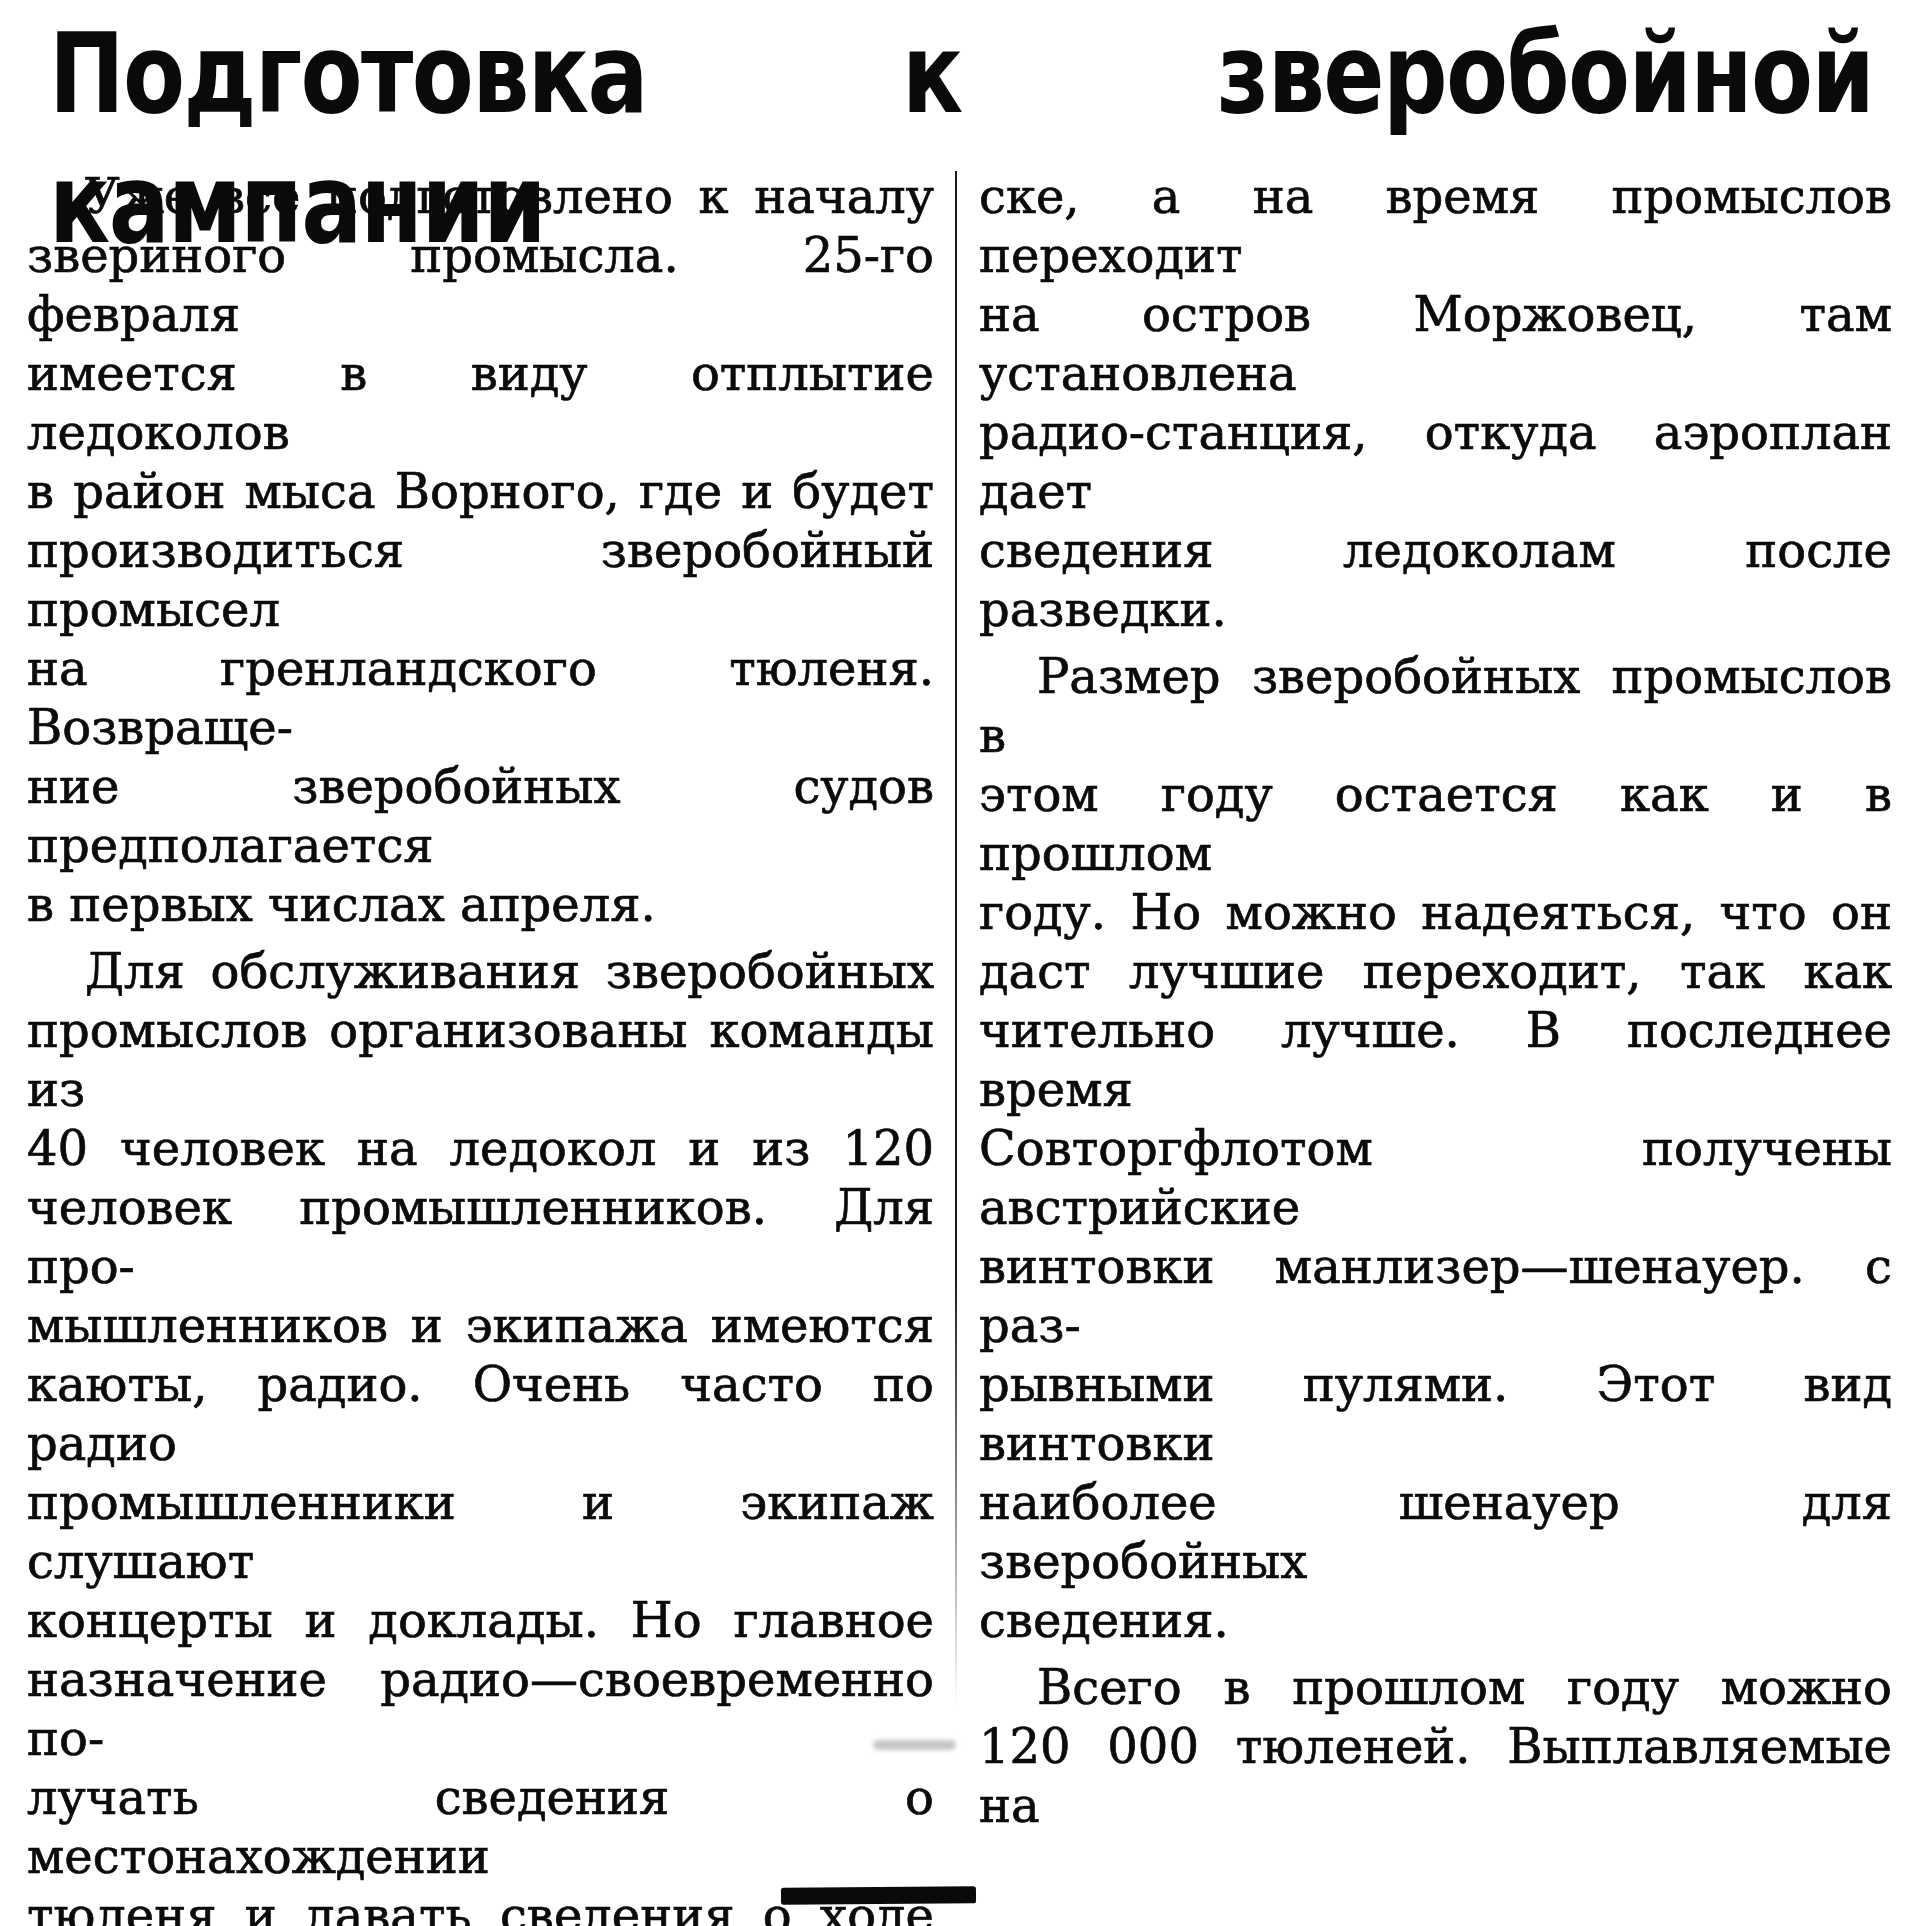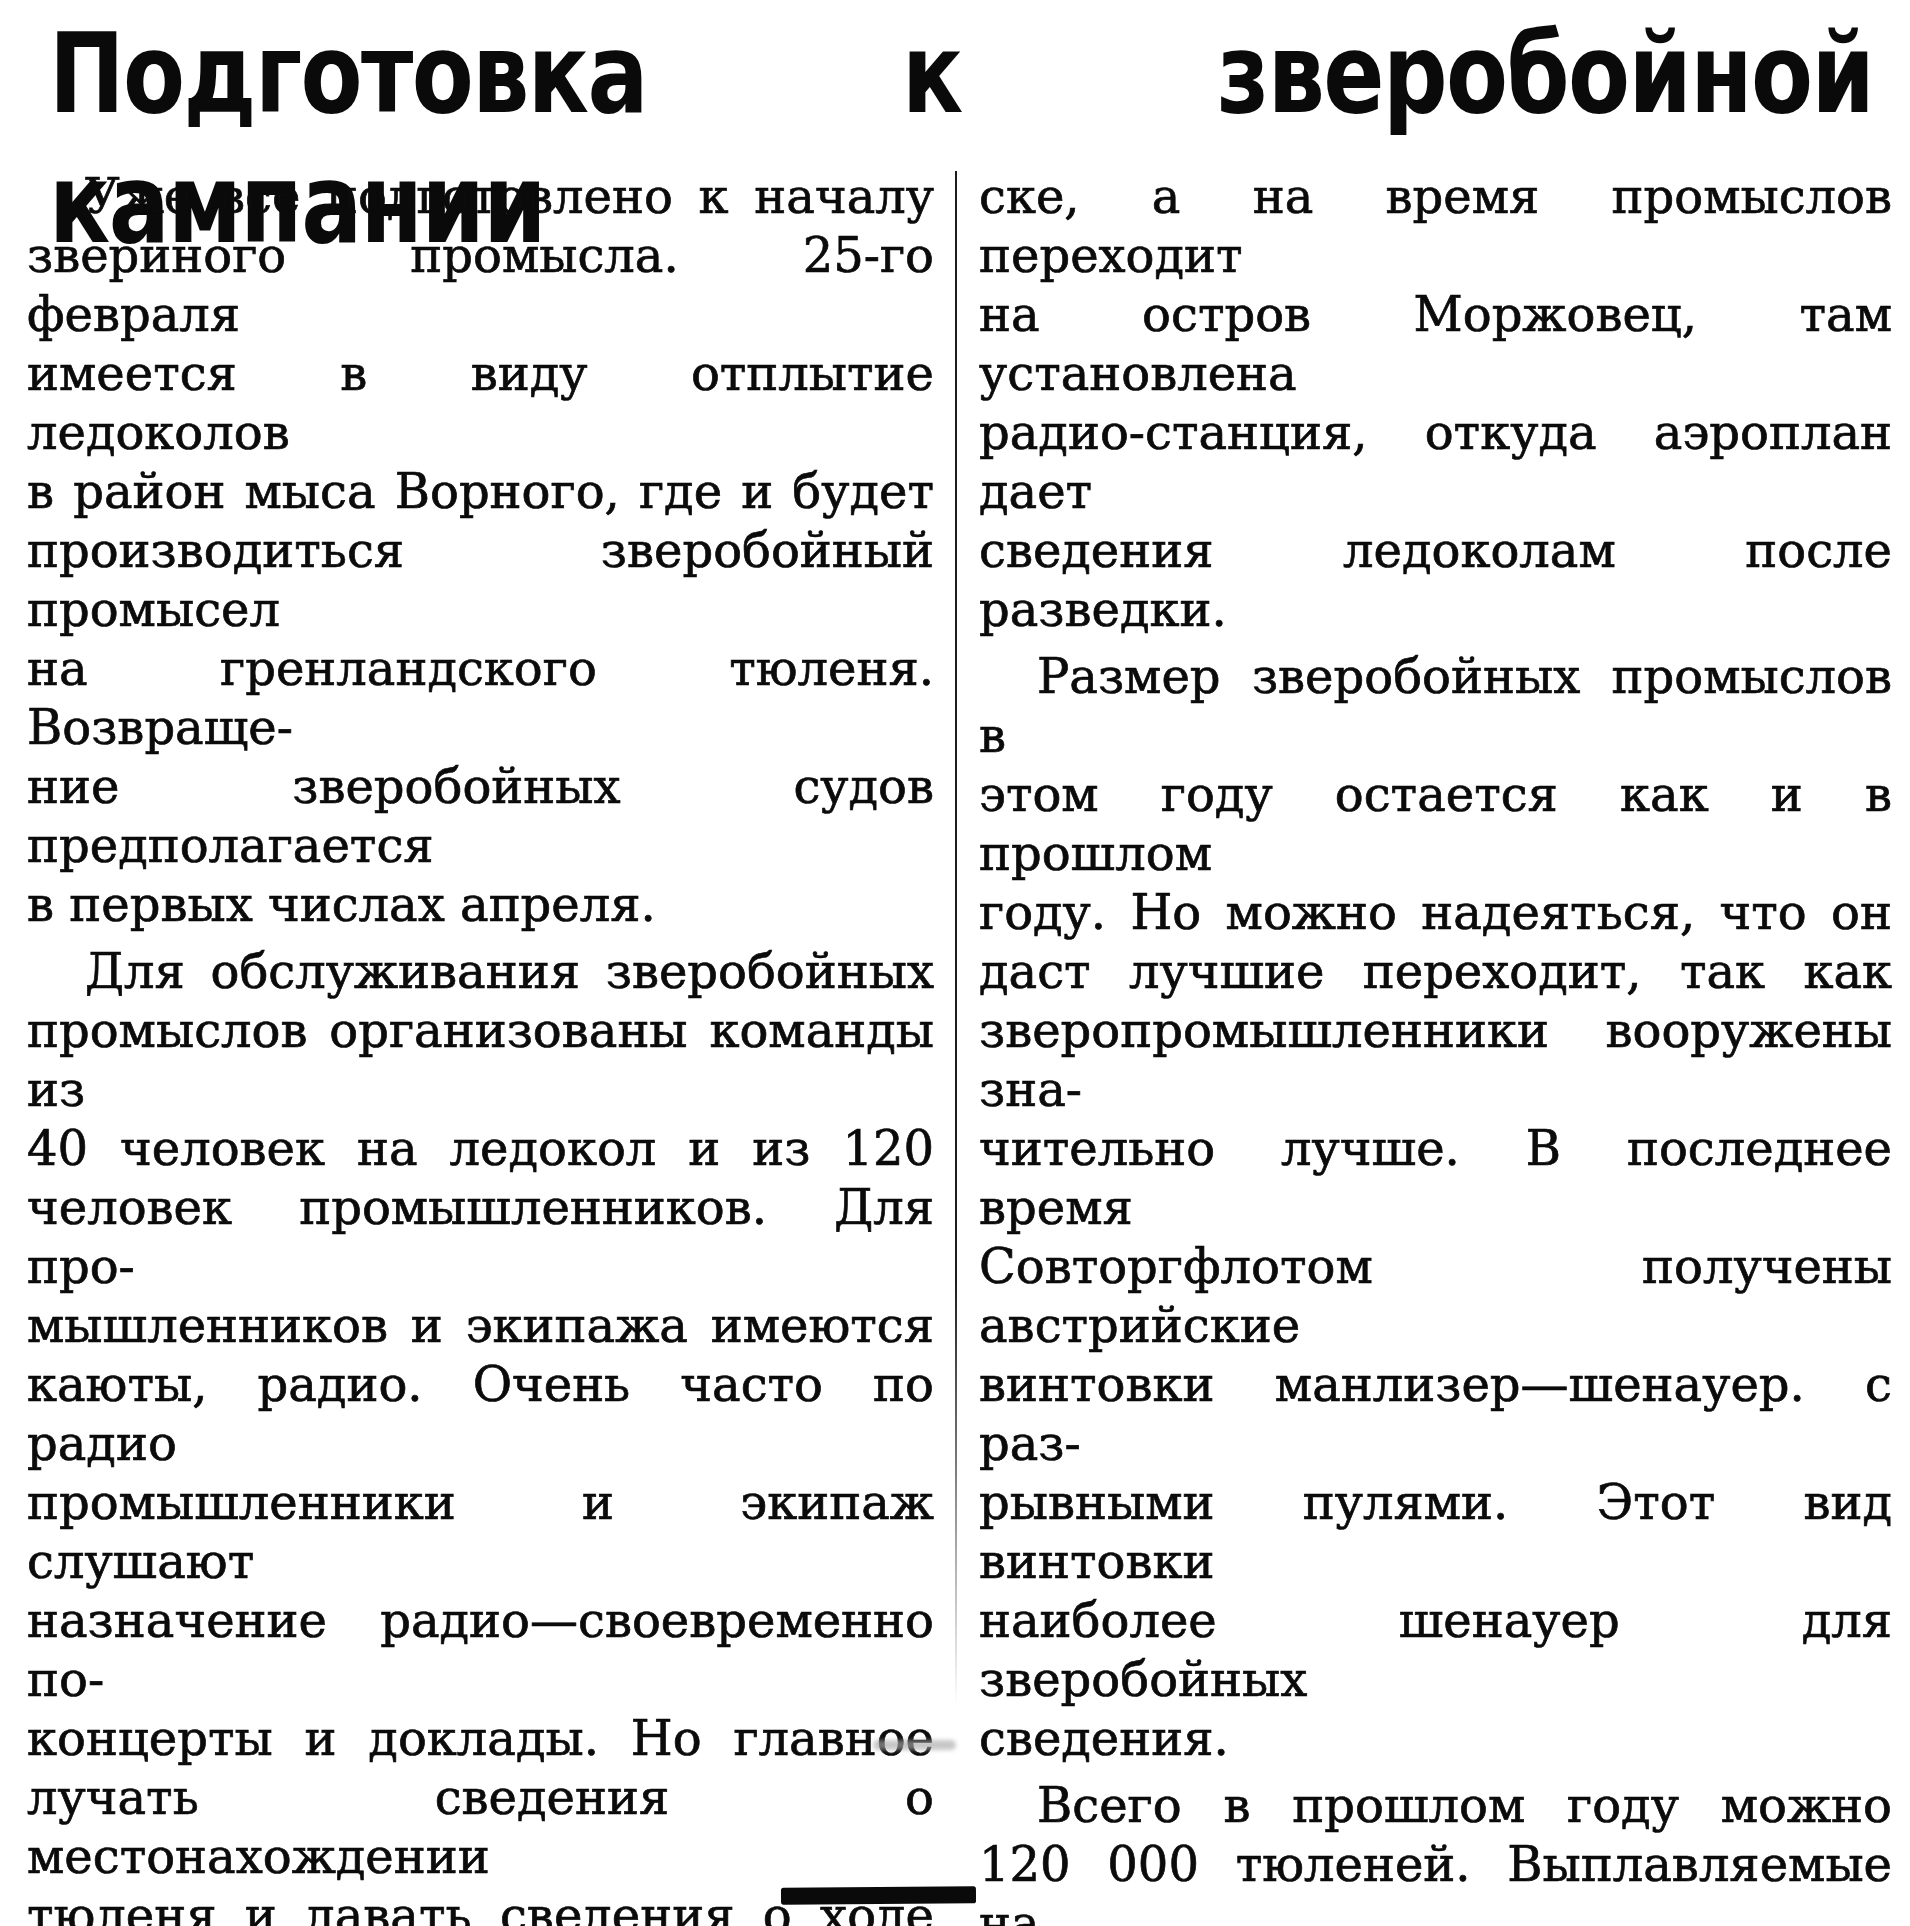--- a/index.html
+++ b/index.html
@@ -82,42 +82,41 @@
           <div class="line short">в первых числах апреля.</div>
         </div>
         <div class="para">
           <div class="line indent">Для обслуживания зверобойных</div>
           <div class="line">промыслов организованы команды из</div>
           <div class="line">40 человек на ледокол и из 120</div>
           <div class="line">человек промышленников. Для про-</div>
           <div class="line">мышленников и экипажа имеются</div>
           <div class="line">каюты, радио. Очень часто по радио</div>
           <div class="line">промышленники и экипаж слушают</div>
+          <div class="line">концерты и доклады. Но главное</div>
           <div class="line">назначение радио—своевременно по-</div>
-          <div class="line">концерты и доклады. Но главное</div>
           <div class="line">лучать сведения о местонахождении</div>
           <div class="line">тюленя и давать сведения о ходе</div>
         </div>
       </div>
     <div class="gutter">
       <div class="v-rule"></div>
     </div>
     <div class="col col-right">
         <div class="para">
           <div class="line">ске, а на время промыслов переходит</div>
           <div class="line">на остров Моржовец, там установлена</div>
           <div class="line">радио-станция, откуда аэроплан дает</div>
           <div class="line">сведения ледоколам после разведки.</div>
         </div>
         <div class="para">
           <div class="line indent">Размер зверобойных промыслов в</div>
           <div class="line">этом году остается как и в прошлом</div>
           <div class="line">году. Но можно надеяться, что он</div>
           <div class="line">даст лучшие переходит, так как</div>
-          <div class="line">зверопромышленники вооружены зна-</div>
           <div class="line">чительно лучше. В последнее время</div>
           <div class="line">Совторгфлотом получены австрийские</div>
           <div class="line">винтовки манлизер—шенауер. с раз-</div>
           <div class="line">рывными пулями. Этот вид винтовки</div>
           <div class="line">наиболее шенауер для зверобойных</div>
           <div class="line short">сведения.</div>
         </div>
         <div class="para">
           <div class="line indent">Всего в прошлом году можно</div>
           <div class="line">120 000 тюленей. Выплавляемые на</div>

